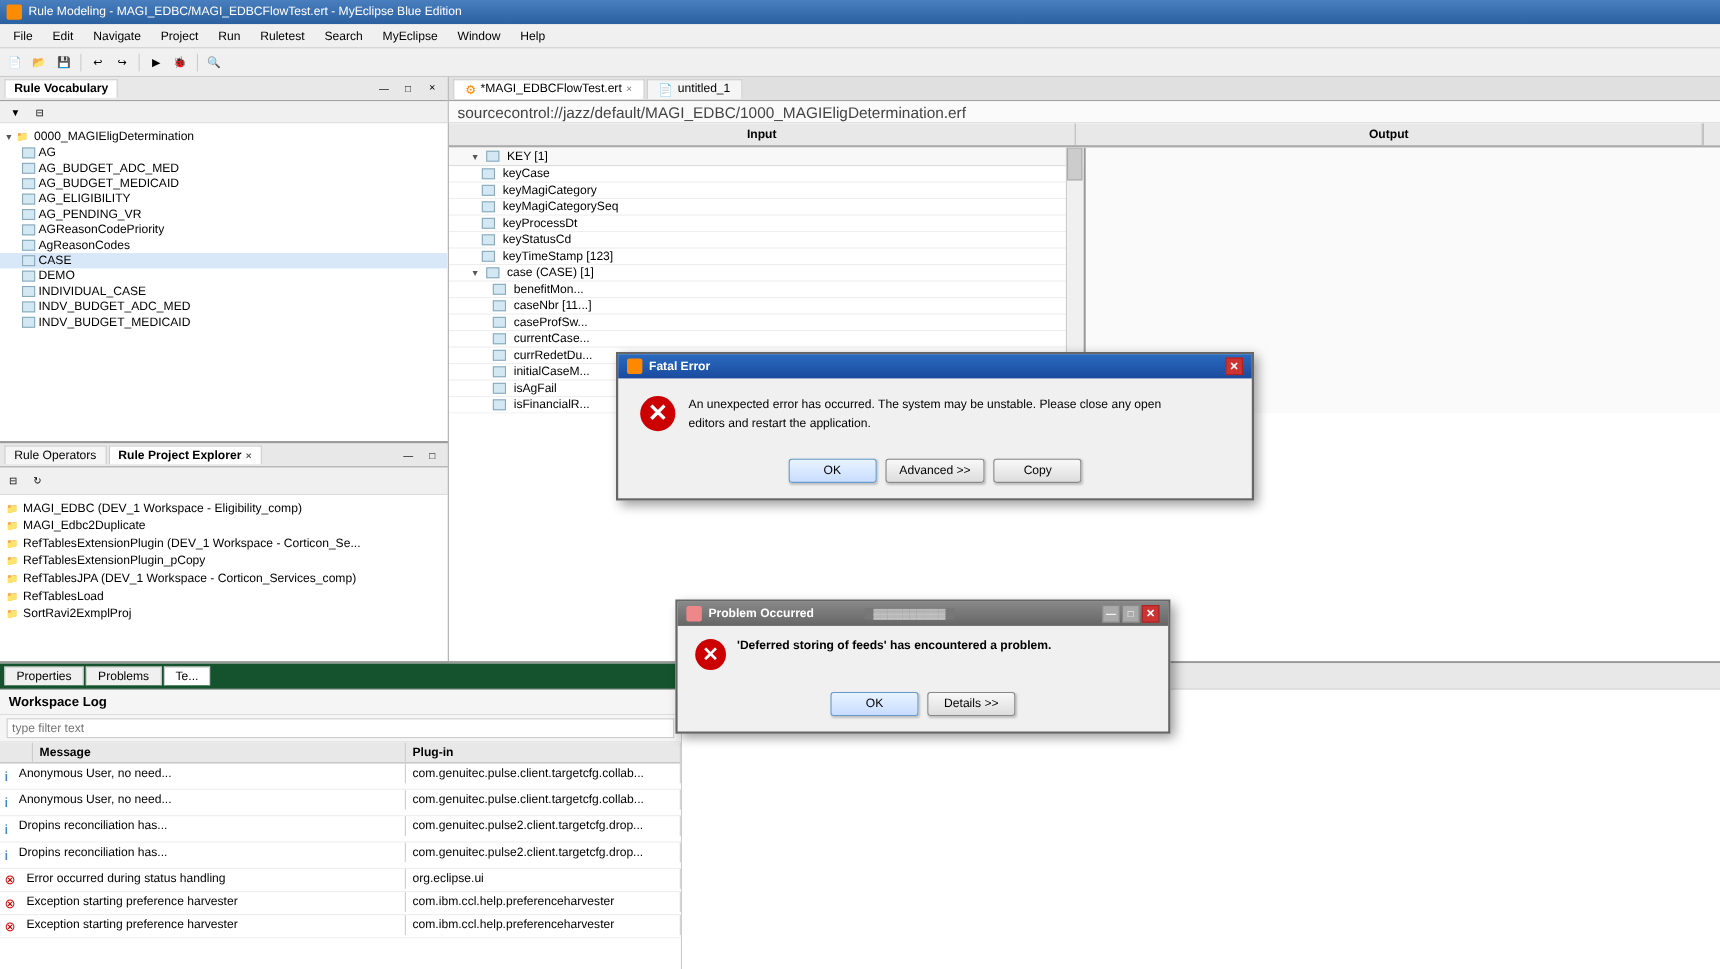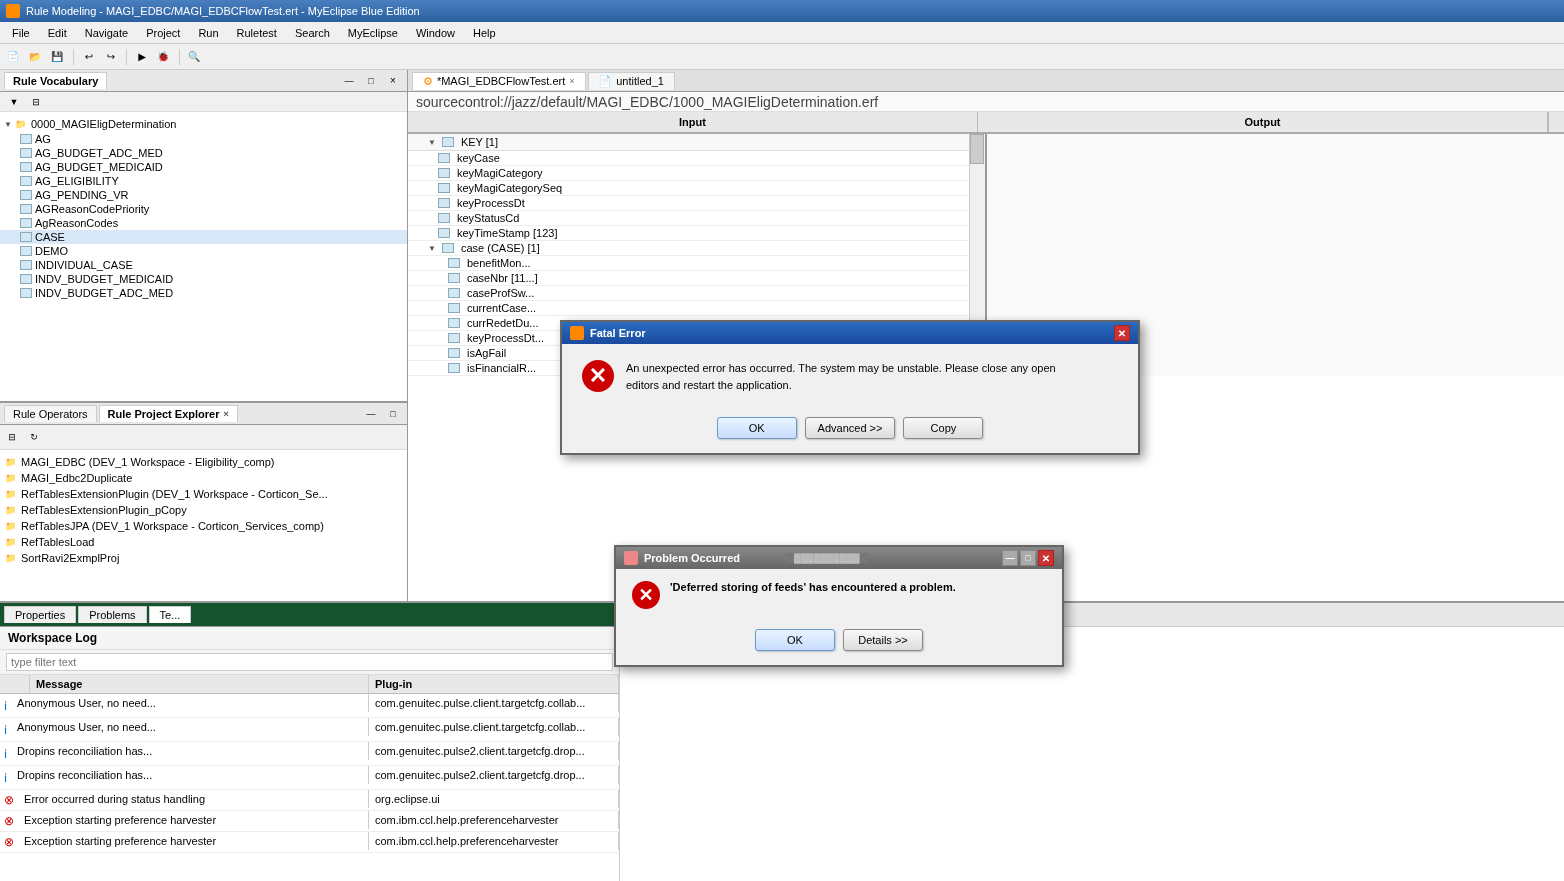--- a/index.html
+++ b/index.html
@@ -553,25 +553,25 @@
         <div class="tree-item" style="padding-left:20px;">
           <span class="item-icon-rect"></span>
           <span>DEMO</span>
         </div>
         <div class="tree-item" style="padding-left:20px;">
           <span class="item-icon-rect"></span>
           <span>INDIVIDUAL_CASE</span>
         </div>
         <div class="tree-item" style="padding-left:20px;">
           <span class="item-icon-rect"></span>
+          <span>INDV_BUDGET_ADC_MED</span>
+        </div>
+        <div class="tree-item" style="padding-left:20px;">
+          <span class="item-icon-rect"></span>
           <span>INDV_BUDGET_MEDICAID</span>
-        </div>
-        <div class="tree-item" style="padding-left:20px;">
-          <span class="item-icon-rect"></span>
-          <span>INDV_BUDGET_ADC_MED</span>
         </div>
       </div>
 
       <div style="height: 200px; border-top: 2px solid #999; display:flex; flex-direction:column;">
         <div class="panel-tab-bar">
           <div class="panel-tab">
             <span>Rule Operators</span>
           </div>
           <div class="panel-tab active" style="display:flex;align-items:center;gap:4px;">
             <span>Rule Project Explorer</span>
@@ -700,21 +700,21 @@
               <div class="rule-entry" style="padding-left:40px;">
                 <span class="item-icon-rect"></span>
                 <span>currentCase...</span>
               </div>
               <div class="rule-entry" style="padding-left:40px;">
                 <span class="item-icon-rect"></span>
                 <span>currRedetDu...</span>
               </div>
               <div class="rule-entry" style="padding-left:40px;">
                 <span class="item-icon-rect"></span>
-                <span>keyProcessDt...</span>
+                <span>initialCaseM...</span>
               </div>
               <div class="rule-entry" style="padding-left:40px;">
                 <span class="item-icon-rect"></span>
                 <span>isAgFail</span>
               </div>
               <div class="rule-entry" style="padding-left:40px;">
                 <span class="item-icon-rect"></span>
                 <span>isFinancialR...</span>
               </div>
             </div>

